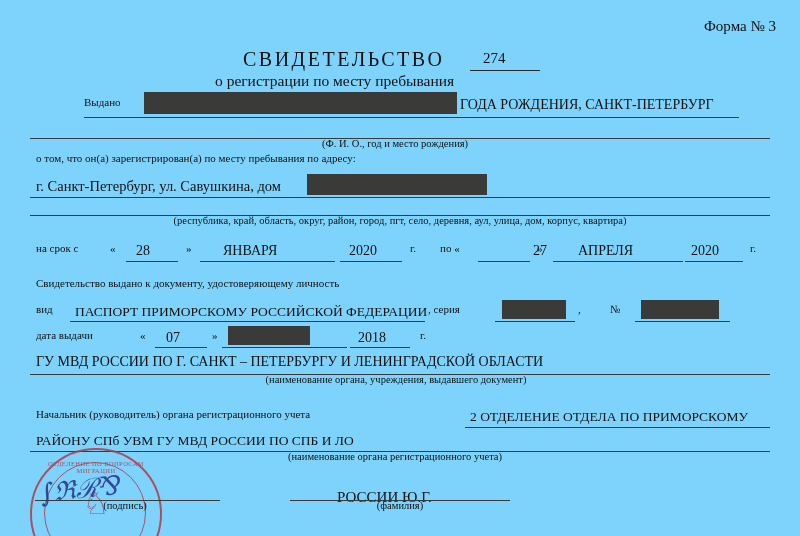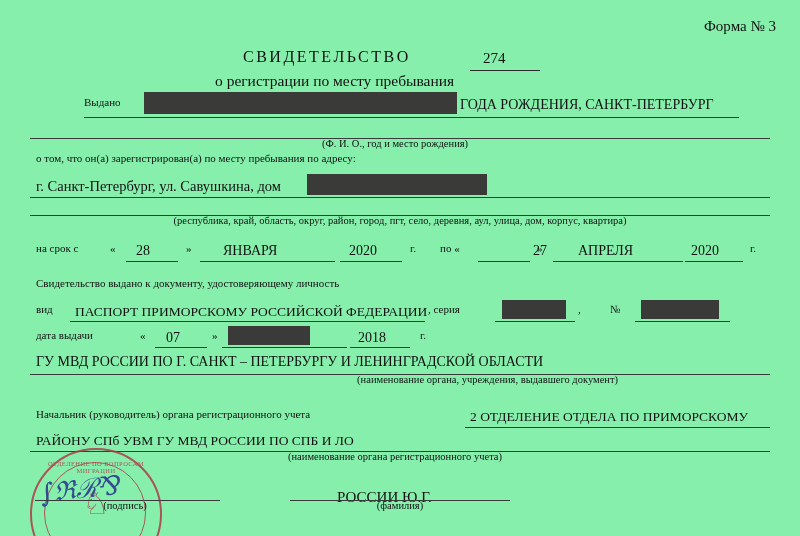--- a/index.html
+++ b/index.html
@@ -4,40 +4,40 @@
 <style>
   html, body {
     margin: 0;
     padding: 0;
     background: #ffffff;
   }
   #page {
     position: relative;
     width: 800px;
     height: 536px;
-    background: #86efac;
+    background: #7dd3fc;
     font-family: "Liberation Serif", serif;
     color: #111111;
     overflow: hidden;
   }
   .abs { position: absolute; }
   .txt { white-space: nowrap; }
 
   
   .form-no {
     right: 24px;
     top: 18px;
     font-size: 15px;
   }
 
   
   .title-main {
     left: 243px;
     top: 48px;
-    font-size: 16px;
+    font-size: 20px;
     letter-spacing: 2.5px;
     font-weight: 400;
   }
   .title-sub {
     left: 215px;
     top: 72px;
     font-size: 15.5px;
   }
   .cert-number {
     left: 483px;
@@ -181,21 +181,21 @@
   <div class="abs rule" style="left:155px; top:347px; width:52px;"></div>
   <div class="abs txt lbl" style="left:212px; top:329px;">»</div>
   <div class="abs redact" style="left:228px; top:326px; width:82px; height:19px;"></div>
   <div class="abs rule" style="left:222px; top:347px; width:125px;"></div>
   <div class="abs txt value-caps" style="left:358px; top:330px;">2018</div>
   <div class="abs rule" style="left:350px; top:347px; width:60px;"></div>
   <div class="abs txt lbl" style="left:420px; top:329px;">г.</div>
 
   <div class="abs txt lbl" style="left:36px; top:354px; font-size:14px;">ГУ  МВД  РОССИИ  ПО  Г. САНКТ – ПЕТЕРБУРГУ  И  ЛЕНИНГРАДСКОЙ ОБЛАСТИ</div>
   <div class="abs rule" style="left:30px; top:374px; width:740px;"></div>
-  <div class="abs caption" style="left:198px; top:374px; width:420px;text-align:right;">(наименование органа, учреждения, выдавшего документ)</div>
+  <div class="abs caption" style="left:186px; top:374px; width:420px;">(наименование органа, учреждения, выдавшего документ)</div>
 
   <div class="abs txt lbl" style="left:36px; top:408px;">Начальник (руководитель) органа регистрационного учета</div>
   <div class="abs txt value-caps" style="left:470px; top:409px; font-size:13.5px;">2 ОТДЕЛЕНИЕ ОТДЕЛА  ПО ПРИМОРСКОМУ</div>
   <div class="abs rule" style="left:465px; top:427px; width:305px;"></div>
   <div class="abs txt value-caps" style="left:36px; top:433px; font-size:13.5px;">РАЙОНУ СПб УВМ  ГУ  МВД РОССИИ  ПО СПБ  И  ЛО</div>
   <div class="abs rule" style="left:30px; top:451px; width:740px;"></div>
   <div class="abs caption" style="left:230px; top:451px; width:330px;">(наименование органа регистрационного учета)</div>
 
   <div class="abs stamp">
     <div class="stamp-inner"></div>

